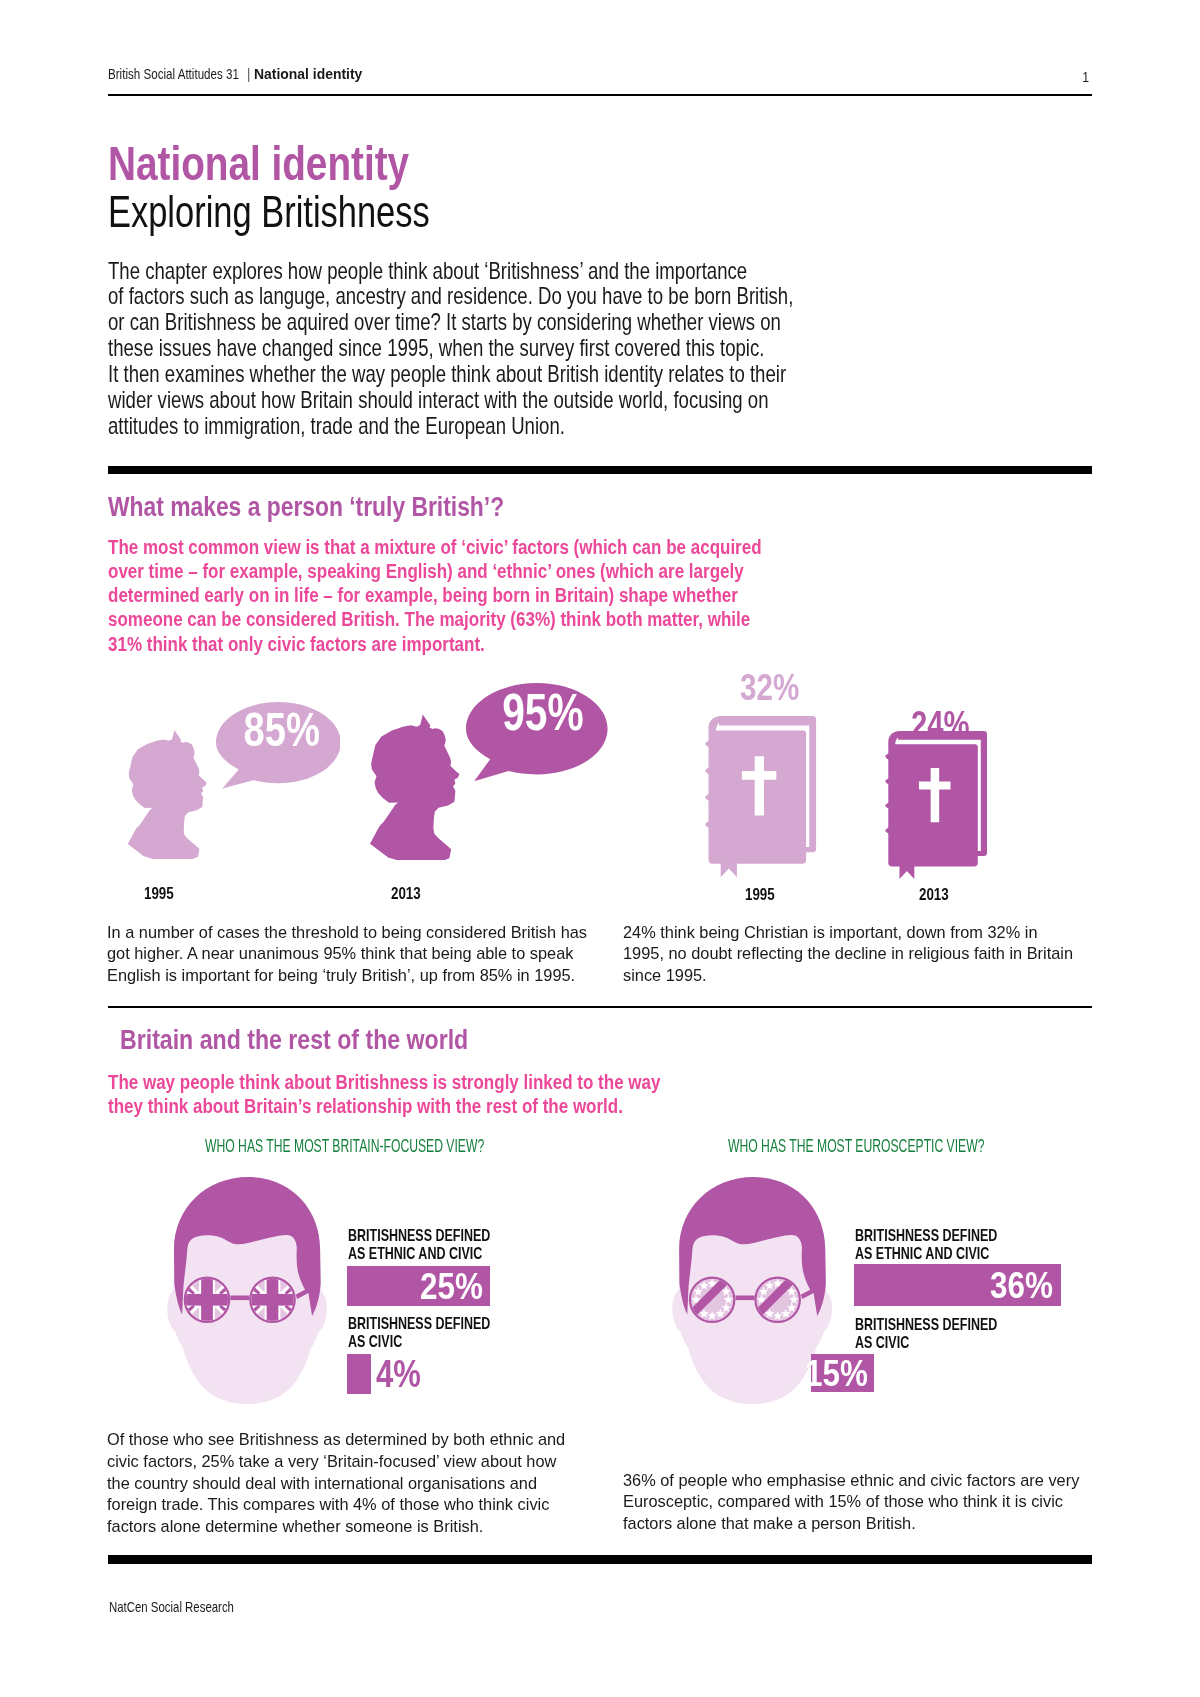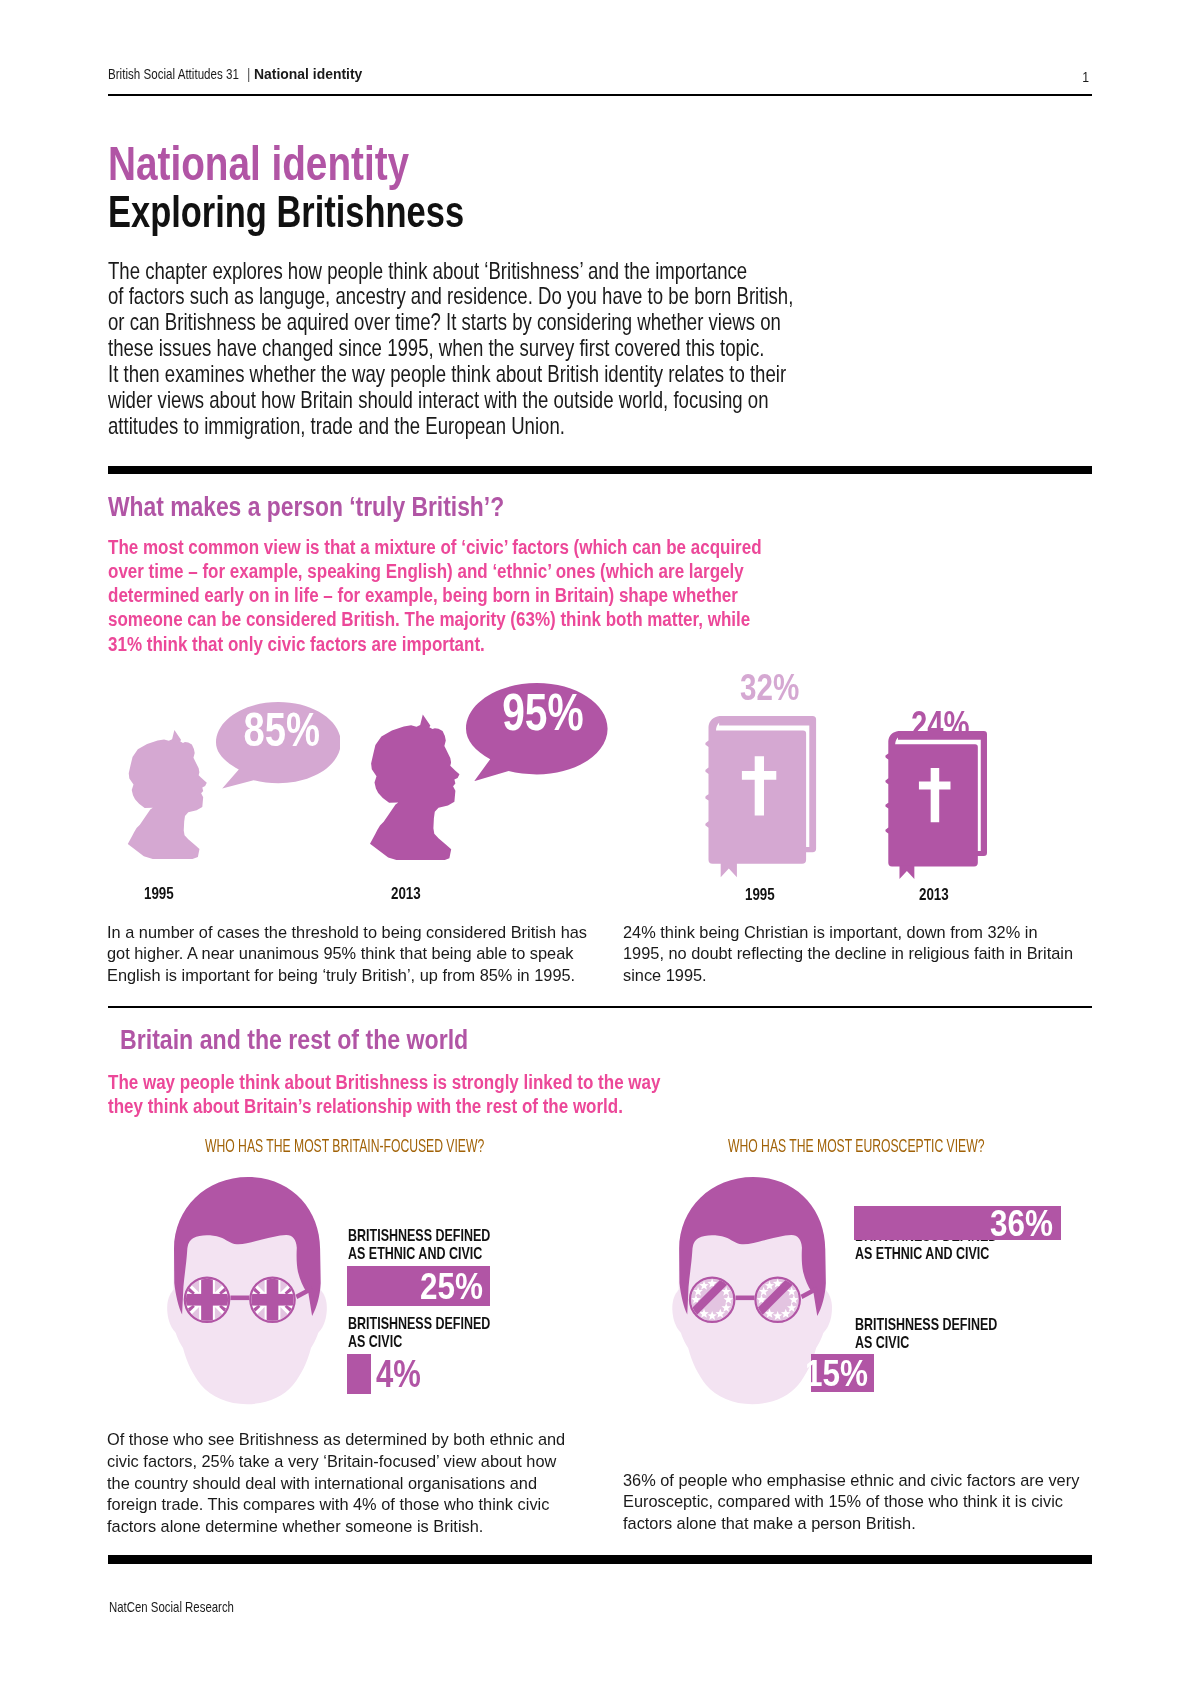--- a/index.html
+++ b/index.html
@@ -12,21 +12,21 @@
 
   .runhead{position:absolute;left:0;top:0;width:1200px;height:0;}
   .rh{position:absolute;top:67.1px;font-size:14.6px;line-height:14.6px;color:#1a1a1a;transform:scaleX(0.795);transform-origin:left top;white-space:pre;}
   .rh.bold{font-weight:bold;transform:scaleX(0.954);}
   .rh.sep{color:#666;transform:scaleX(1);}
   .pagenum{position:absolute;left:0;top:69.8px;width:1089.5px;text-align:right;font-size:14.6px;line-height:14.6px;color:#1a1a1a;}
   .pagenum .cond{transform:scaleX(0.84);transform-origin:right top;}
 
   .t-kicker{position:absolute;left:108px;top:140px;font-size:47.5px;line-height:47.5px;font-weight:bold;color:#B155A5;}
   .t-kicker .cond{transform:scaleX(0.815);}
-  .t-main{position:absolute;left:108px;top:190px;font-size:44px;line-height:44px;font-weight:bold;color:#111;}
+  .t-main{position:absolute;left:108px;top:190px;font-size:44px;line-height:44px;font-weight:normal;color:#111;}
   .t-main .cond{transform:scaleX(0.783);}
 
   .intro{position:absolute;left:108px;top:258.5px;font-size:23.2px;line-height:25.85px;color:#1a1a1a;}
   .intro .cond{transform:scaleX(0.802);display:block;}
 
   .h2{position:absolute;font-size:28px;line-height:37.2px;font-weight:bold;color:#B155A5;}
   .h2 .cond{transform:scaleX(0.816);}
 
   .standfirst{position:absolute;left:108px;font-size:20.3px;line-height:24.15px;font-weight:bold;color:#ec4899;}
   .standfirst .cond{transform:scaleX(0.838);display:block;}
@@ -34,21 +34,21 @@
 
   .bub-val{position:absolute;display:flex;justify-content:center;font-weight:bold;}
   .bub-val .cond{transform:scaleX(0.80);transform-origin:center;}
   .yearlbl{position:absolute;font-size:17px;line-height:17px;font-weight:bold;color:#111;}
   .yearlbl .cond{transform:scaleX(0.786);}
   .pctlbl{position:absolute;font-weight:bold;line-height:1;}
   .pctlbl .cond{transform:scaleX(0.782);}
   .caption{position:absolute;font-size:17px;line-height:21.7px;color:#1a1a1a;}
   .caption .cond{transform:scaleX(0.962);display:block;}
   #sf2{top:1070px;}
-  .paneltitle{position:absolute;font-size:17.7px;line-height:17.7px;color:#a16207;}
+  .paneltitle{position:absolute;font-size:17.7px;line-height:17.7px;color:#15803d;}
   .paneltitle .cond{transform:scaleX(0.688);}
   .barlbl{position:absolute;font-size:16.7px;line-height:17.9px;font-weight:bold;color:#111;}
   .barlbl .cond{transform:scaleX(0.749);display:block;}
   .bar{position:absolute;background:#B155A5;}
   .barval{font-weight:bold;color:#fff;}
   .bar .barval.inside{position:absolute;right:7.5px;top:50%;transform:translateY(-50%) scaleX(0.85);transform-origin:right center;font-size:37px;line-height:37px;display:block;}
   .barval.outside{position:absolute;color:#B155A5;display:flex;align-items:center;font-size:38.8px;line-height:38.8px;}
   .barval.outside .cond{transform:scaleX(0.80);}
   .footer{position:absolute;left:108.5px;top:1600px;font-size:14.6px;line-height:14.6px;color:#1a1a1a;}
   .footer .cond{transform:scaleX(0.782);}
@@ -276,21 +276,21 @@
     </div>
   <div class="bar" style="left:346.8px;top:1353.8px;width:24px;height:40.5px"></div>
   <div class="barval outside" style="left:376px;top:1353.8px;height:40.5px">
       <span class="cond">4%</span>
     </div>
 
   <div class="barlbl" style="left:855.2px;top:1227.3px">
       <span class="cond">BRITISHNESS DEFINED</span>
       <span class="cond">AS ETHNIC AND CIVIC</span>
     </div>
-  <div class="bar" style="left:854.2px;top:1206px;width:206.6px;height:34px">
+  <div class="bar" style="left:854.2px;top:1264px;width:206.6px;height:42px">
     <span class="barval inside">36%</span>
   </div>
   <div class="barlbl" style="left:855.2px;top:1315.7px">
       <span class="cond">BRITISHNESS DEFINED</span>
       <span class="cond">AS CIVIC</span>
     </div>
   <div class="bar" style="left:811px;top:1353.8px;width:63px;height:38.4px">
     <span class="barval inside" style="right:5.8px">15%</span>
   </div>
 

